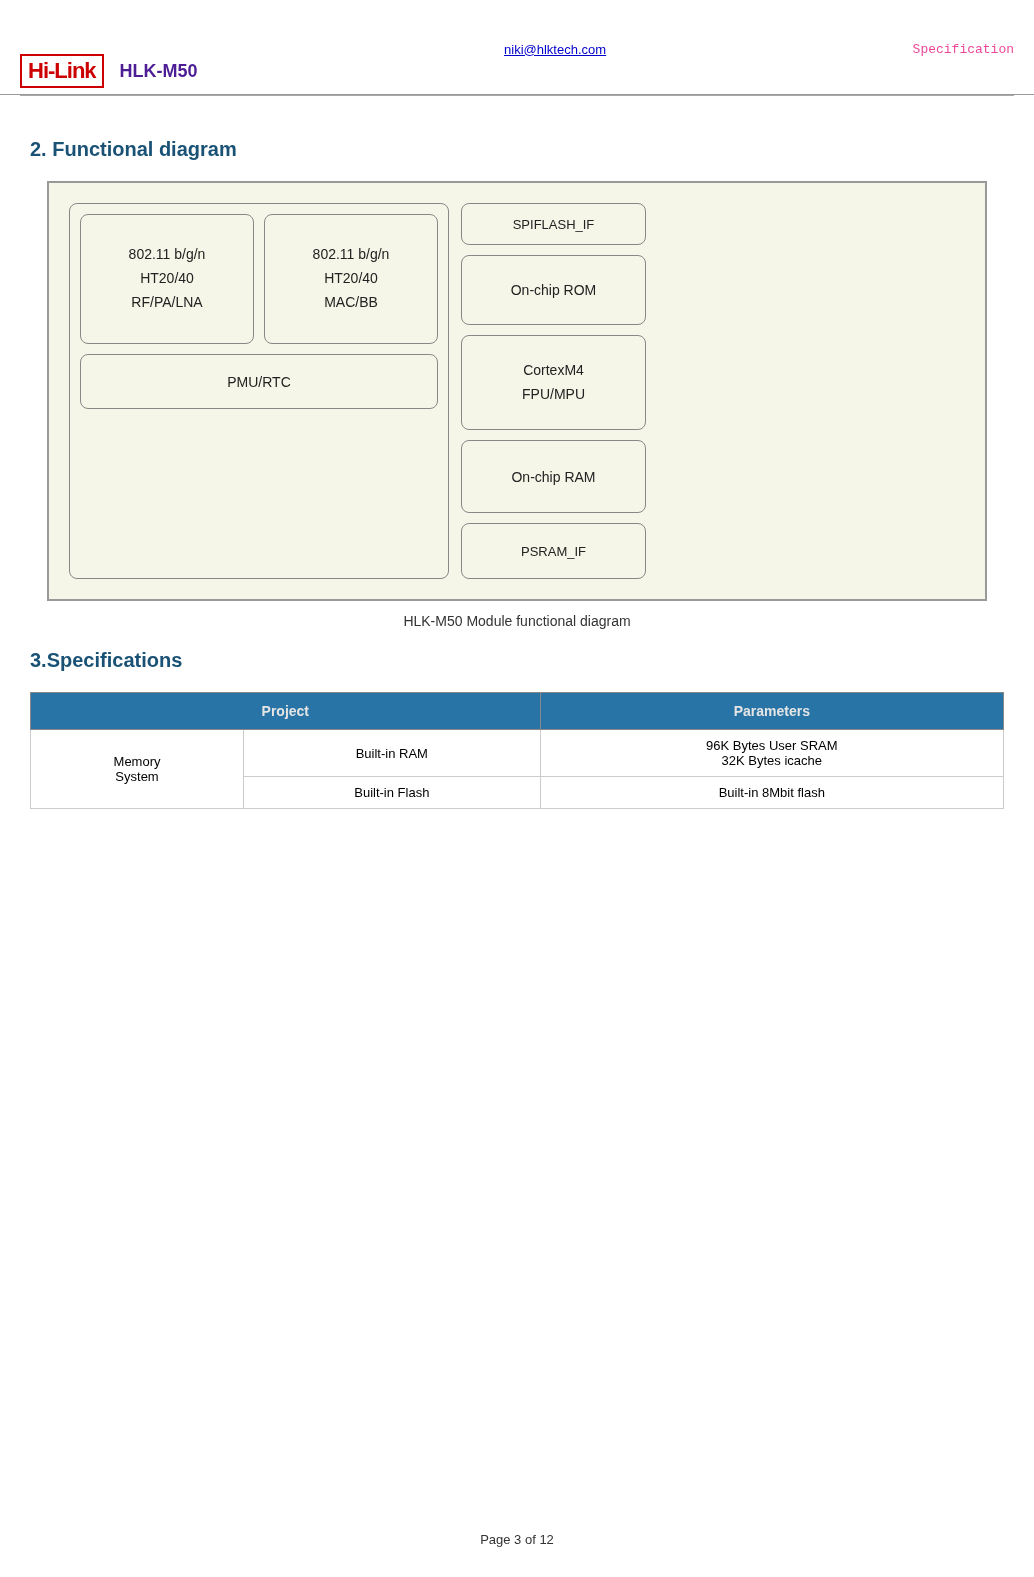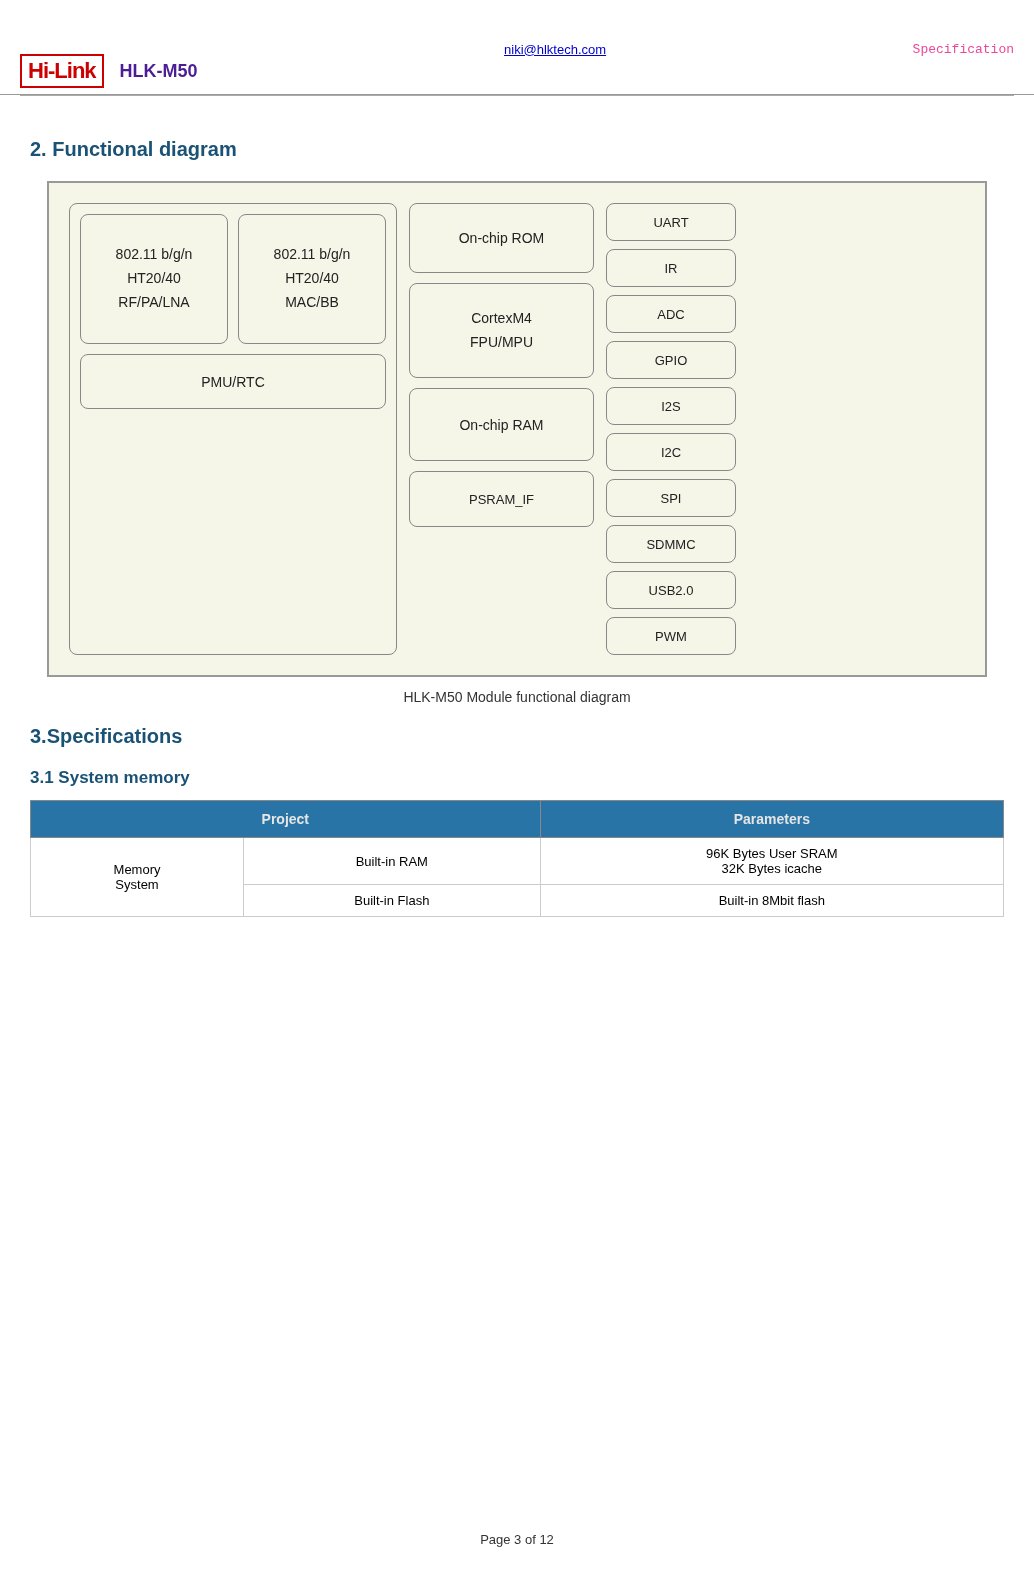--- a/index.html
+++ b/index.html
@@ -178,21 +178,21 @@
 
     
     .left-section {
       border: 1.5px solid #888;
       border-radius: 8px;
       padding: 10px;
       background: #f5f5e8;
       display: flex;
       flex-direction: column;
       gap: 10px;
-      width: 328px;
+      width: 380px;
     }
     .left-top-row {
       display: flex;
       gap: 10px;
     }
 
     
     .spec-table {
       width: 100%;
       border-collapse: collapse;
@@ -268,47 +268,35 @@
             <div class="block block-mac" style="flex:1; height:130px; line-height:1.7;">
               802.11 b/g/n<br>HT20/40<br>MAC/BB
             </div>
           </div>
           <div class="block block-pmu" style="height:55px;">
             PMU/RTC
           </div>
         </div>
 
         <div class="diag-col3">
+          <div class="block block-spiflash" style="height:42px;">SPIFLASH_IF</div>
           <div class="block block-onchip-rom" style="height:70px;">On-chip ROM</div>
           <div class="block block-cortex" style="height:95px; line-height:1.7;">CortexM4<br>FPU/MPU</div>
           <div class="block block-onchip-ram" style="height:73px;">On-chip RAM</div>
           <div class="block block-psram" style="height:56px;">PSRAM_IF</div>
         </div>
 
-        <div class="diag-col4">
-          <div class="block block-iface">UART</div>
-          <div class="block block-iface">IR</div>
-          <div class="block block-iface">ADC</div>
-          <div class="block block-iface">GPIO</div>
-          <div class="block block-iface">I2S</div>
-          <div class="block block-iface">I2C</div>
-          <div class="block block-iface">SPI</div>
-          <div class="block block-iface">SDMMC</div>
-          <div class="block block-iface">USB2.0</div>
-          <div class="block block-iface">PWM</div>
-        </div>
 
       </div>
     </div>
     <div class="diagram-caption">HLK-M50 Module functional diagram</div>
   </div>
 
   <div class="section-h2">3.Specifications</div>
 
-  <div class="section-h3">3.1 System memory</div>
 
   <table class="spec-table">
     <thead>
       <tr>
         <th colspan="2">Project</th>
         <th>Parameters</th>
       </tr>
     </thead>
     <tbody>
       <tr>

